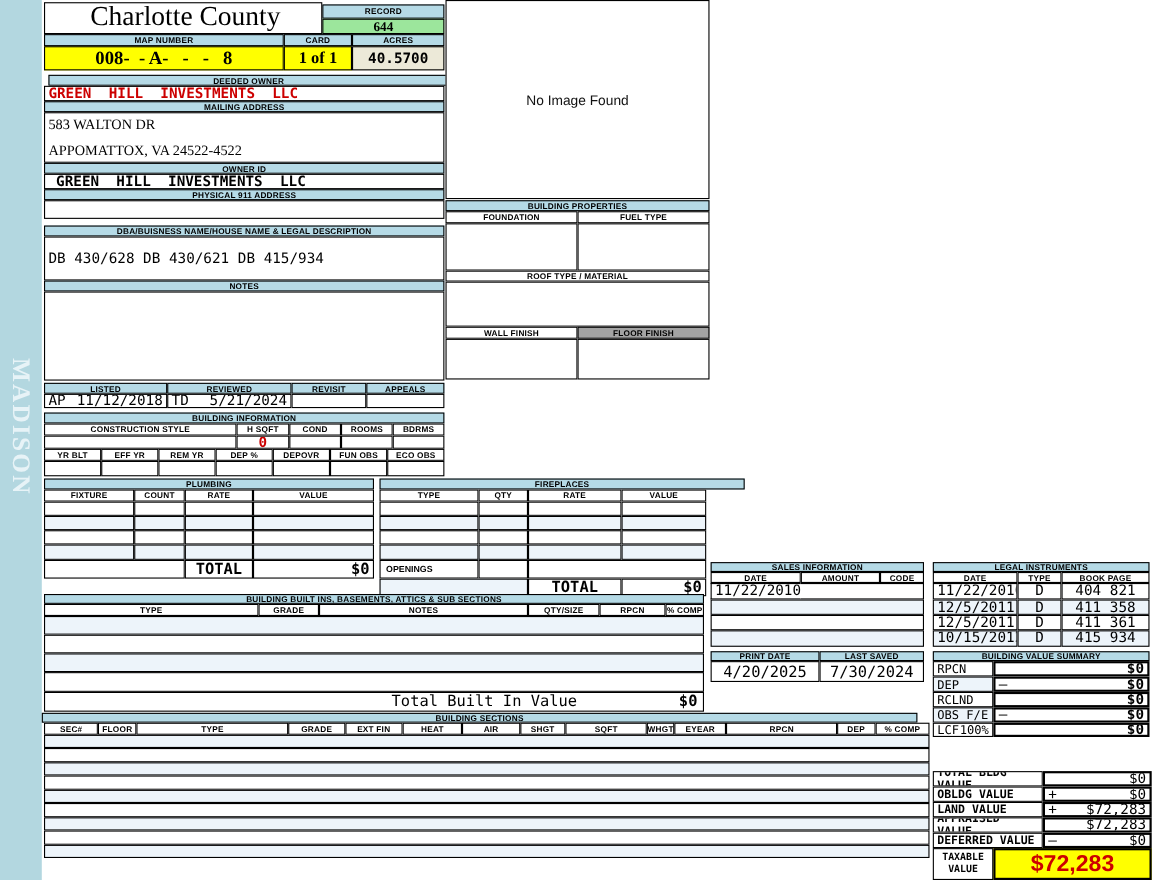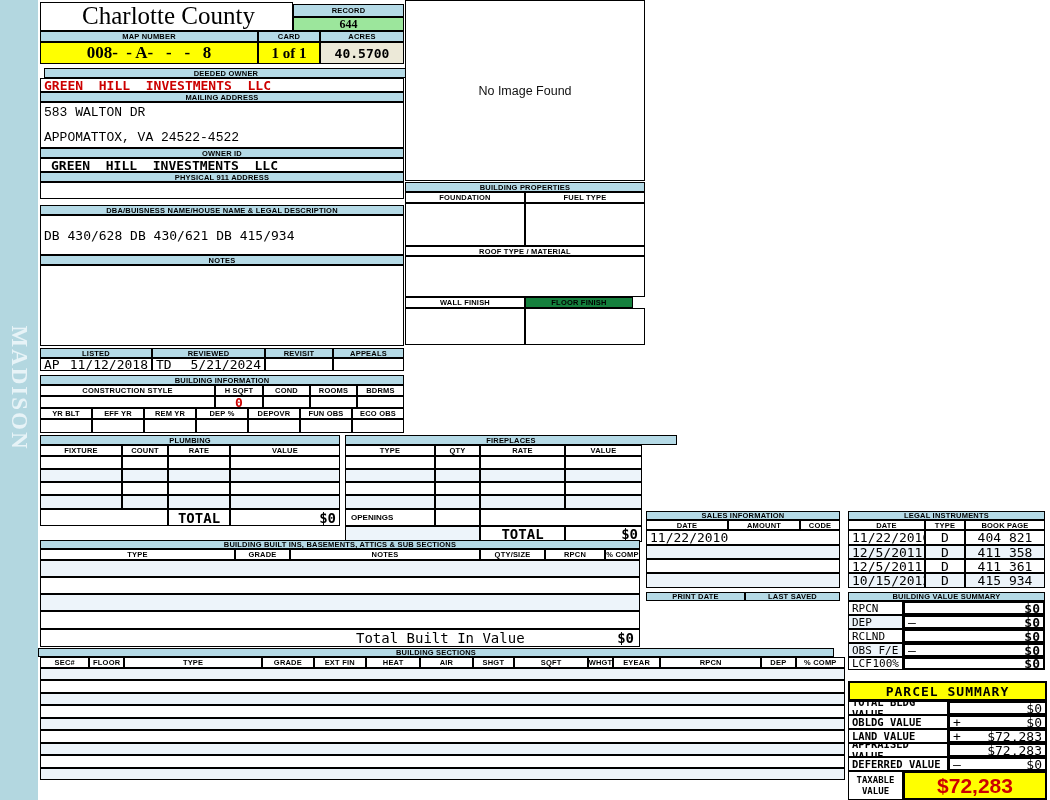--- a/index.html
+++ b/index.html
@@ -13,21 +13,21 @@
   
   .hdr {
     background:#b5dae6; border:1px solid #000;
     font:bold 7.5px "Liberation Sans", sans-serif;
     display:flex; align-items:center; justify-content:center;
     text-align:center; color:#000; letter-spacing:.2px; white-space:nowrap; overflow:hidden;
   }
   
   .c { background:#fff; border:1px solid #000; overflow:hidden; }
   .pale { background:#edf4fa; }
-  .mono { font-family:Liberation Mono, monospace; }
+  .mono { font-family:Liberation Serif, serif; }
   .pre  { white-space:pre; }
   .v { font:13px "DejaVu Sans Mono", monospace; display:flex; align-items:center; padding:0 3px; }
   .vb { font-weight:bold; }
   .cen { justify-content:center; }
   .rt { justify-content:flex-end; }
   .sb { justify-content:space-between; }
   .thick { border:2px solid #000; }
   .sidebar { background:#b3d7e0; }
   .madison {
     position:absolute; left:19px; top:388px; transform:translate(-50%,-50%) rotate(90deg);
@@ -237,21 +237,21 @@
     <div class="hdr" style="width:120px;background:#fff">FUEL TYPE</div>
   </div>
   <div class="abs row" style="left:405px;top:203px;width:240px;height:43px">
     <div class="c" style="width:120px"></div>
     <div class="c" style="width:120px"></div>
   </div>
   <div class="abs hdr" style="left:405px;top:246px;width:240px;height:10px;background:#fff">ROOF TYPE / MATERIAL</div>
   <div class="abs c" style="left:405px;top:256px;width:240px;height:41px"></div>
   <div class="abs row" style="left:405px;top:297px;width:240px;height:11px">
     <div class="hdr" style="width:120px;background:#fff">WALL FINISH</div>
-    <div class="hdr" style="width:108px;background:#15803d">FLOOR FINISH</div>
+    <div class="hdr" style="width:120px;background:#a3a3a3">FLOOR FINISH</div>
   </div>
   <div class="abs row" style="left:405px;top:308px;width:240px;height:37px">
     <div class="c" style="width:120px"></div>
     <div class="c" style="width:120px"></div>
   </div>
 
   <div class="abs hdr" style="left:646px;top:511px;width:194px;height:9px">SALES INFORMATION</div>
   <div class="abs row" style="left:646px;top:520px;width:194px;height:10px">
     <div class="hdr" style="width:82px;background:#fff">DATE</div>
     <div class="hdr" style="width:72px;background:#fff">AMOUNT</div>
@@ -289,20 +289,24 @@
   </div>
   <div class="abs row" style="left:848px;top:573px;width:197px;height:15px">
     <div class="c v pale" style="width:77px">10/15/2012</div>
     <div class="c v cen pale" style="width:40px">D</div>
     <div class="c v cen pre pale" style="width:80px">415 934</div>
   </div>
 
   <div class="abs row" style="left:646px;top:592px;width:194px;height:9px">
     <div class="hdr" style="width:99px">PRINT DATE</div>
     <div class="hdr" style="width:95px">LAST SAVED</div>
+  </div>
+  <div class="abs row" style="left:646px;top:601px;width:194px;height:19px">
+    <div class="c v cen" style="width:99px;font-size:14px">4/20/2025</div>
+    <div class="c v cen" style="width:95px;font-size:14px">7/30/2024</div>
   </div>
 
   <div class="abs hdr" style="left:848px;top:592px;width:197px;height:9px">BUILDING VALUE SUMMARY</div>
   <div class="abs" style="left:848px;top:601px;width:197px;height:69px">
     <div class="row" style="height:14px">
       <div class="c v sb" style="width:55px;font-size:11px">
           <span>RPCN</span>
           <span></span>
         </div>
       <div class="c v sb thick" style="width:142px">
@@ -374,21 +378,20 @@
     <div class="c" style="flex:1"></div>
     <div class="c pale" style="flex:1"></div>
     <div class="c" style="flex:1"></div>
     <div class="c pale" style="flex:1"></div>
     <div class="c" style="flex:1"></div>
     <div class="c pale" style="flex:1"></div>
     <div class="c" style="flex:1"></div>
     <div class="c pale" style="flex:1"></div>
   </div>
 
-  <div class="abs c" style="left:848px;top:681px;width:199px;height:20px;background:#ffff00;display:flex;align-items:center;justify-content:center;font:bold 13px 'DejaVu Sans Mono',monospace;letter-spacing:1px;border-width:2px">PARCEL SUMMARY</div>
   <div class="abs" style="left:848px;top:701px;width:199px;height:70px">
     <div class="row" style="height:14px">
       <div class="c v" style="width:100px;font-size:10.5px;font-weight:bold">TOTAL BLDG VALUE</div>
       <div class="c v sb thick" style="width:99px">
           <span></span>
           <span>$0</span>
         </div>
     </div>
     <div class="row" style="height:14px">
       <div class="c v" style="width:100px;font-size:10.5px;font-weight:bold">OBLDG VALUE</div>

